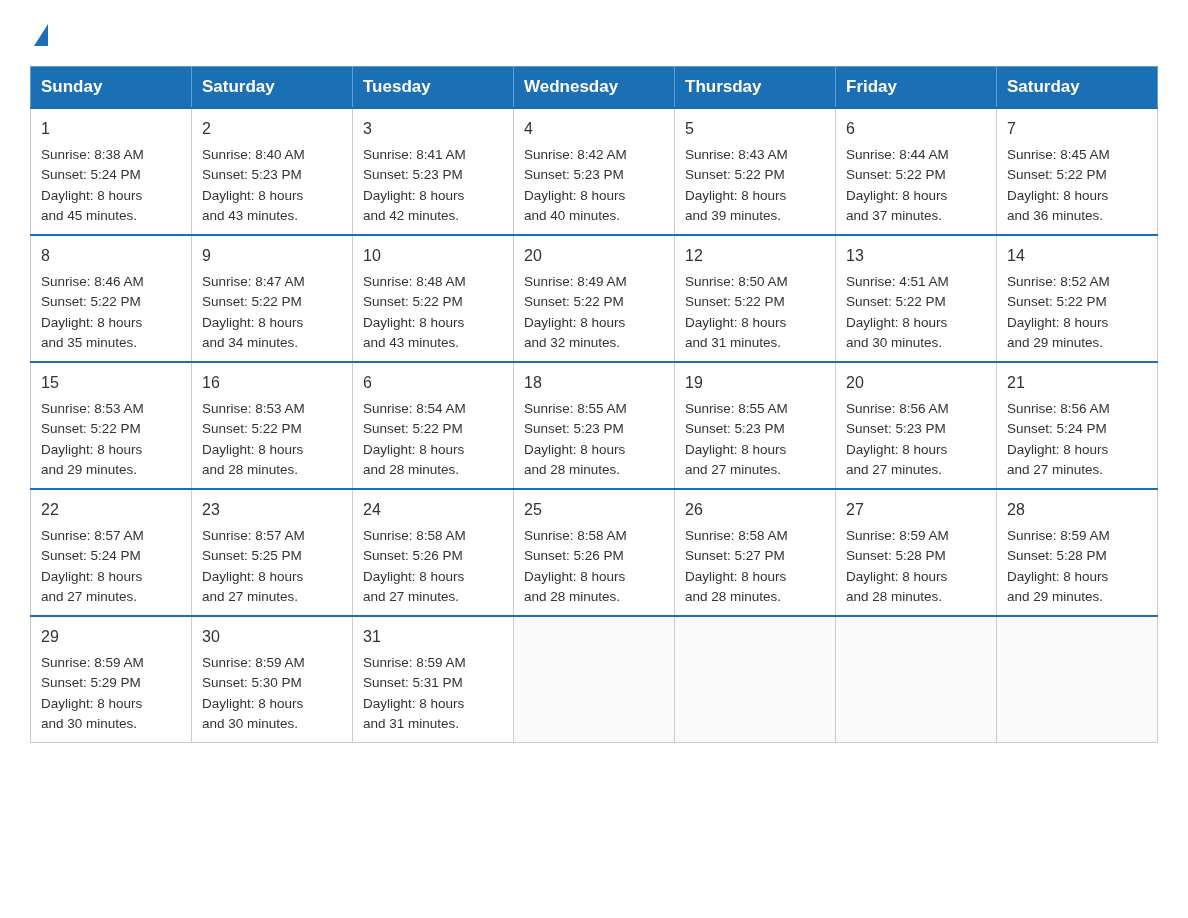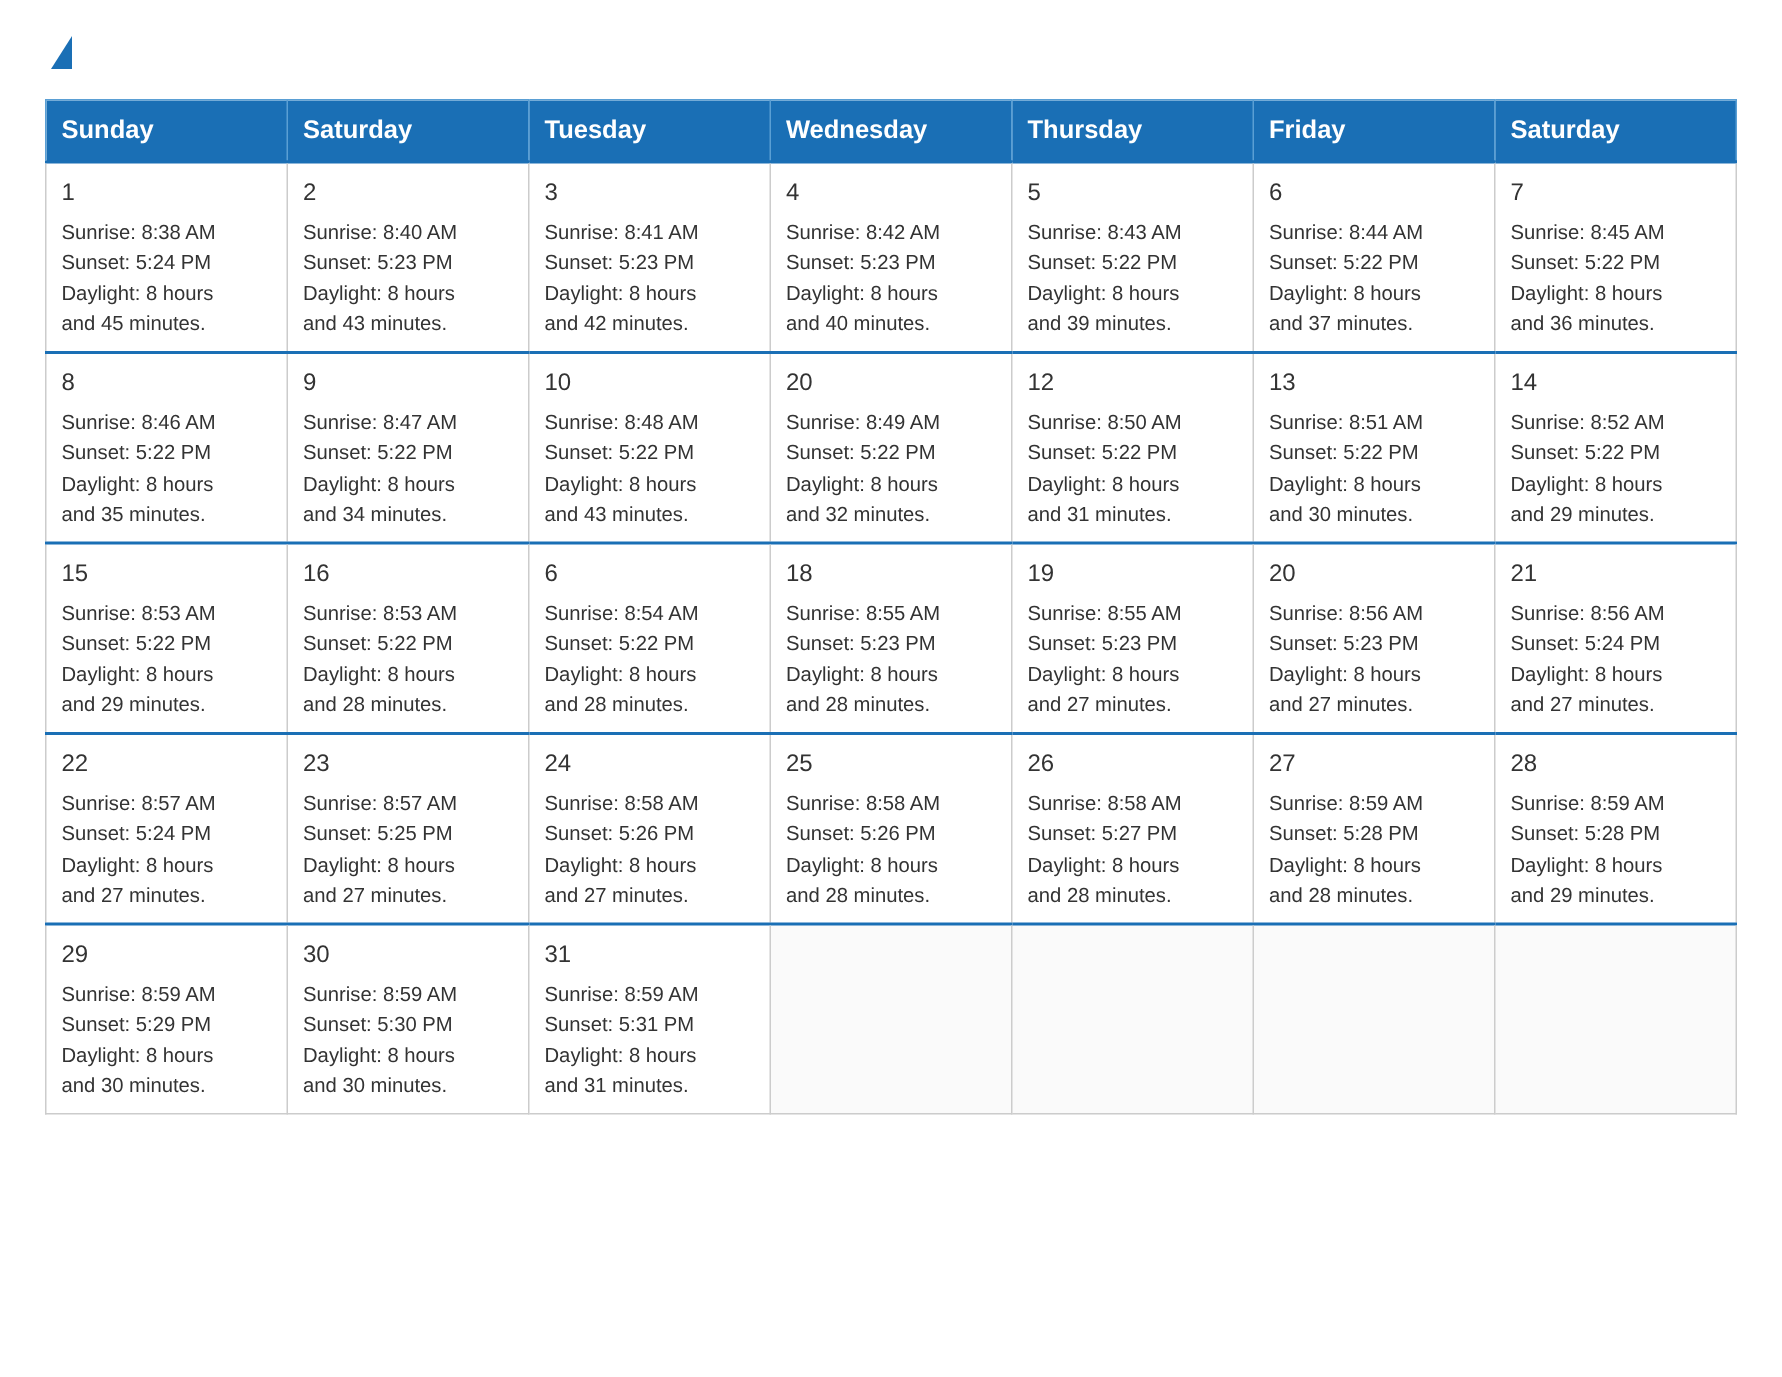--- a/index.html
+++ b/index.html
@@ -208,21 +208,21 @@
         </td>
         <td>
           <span class="day-num">12</span>
           <div>Sunrise: 8:50 AM</div>
           <div>Sunset: 5:22 PM</div>
           <div>Daylight: 8 hours</div>
           <div>and 31 minutes.</div>
         </td>
         <td>
           <span class="day-num">13</span>
-          <div>Sunrise: 8:51 AM</div>
+          <div>Sunrise: 4:51 AM</div>
           <div>Sunset: 5:22 PM</div>
           <div>Daylight: 8 hours</div>
           <div>and 30 minutes.</div>
         </td>
         <td>
           <span class="day-num">14</span>
           <div>Sunrise: 8:52 AM</div>
           <div>Sunset: 5:22 PM</div>
           <div>Daylight: 8 hours</div>
           <div>and 29 minutes.</div>

